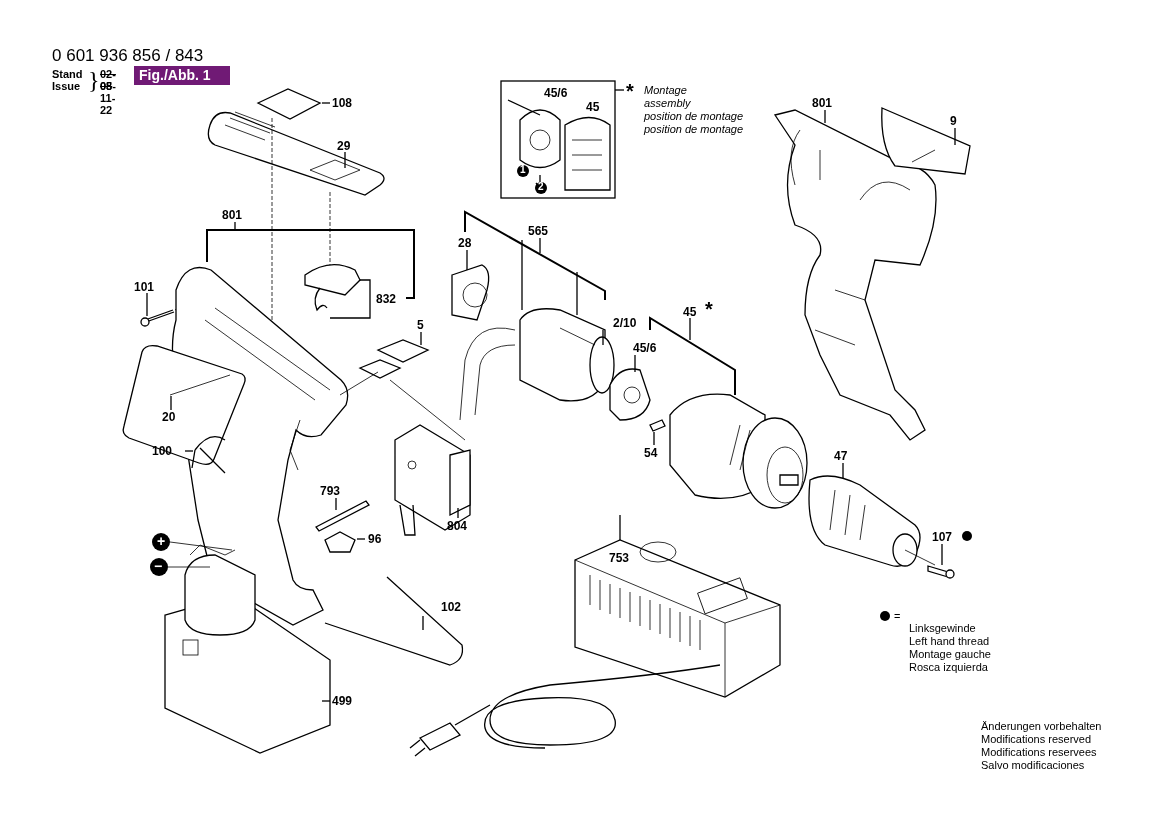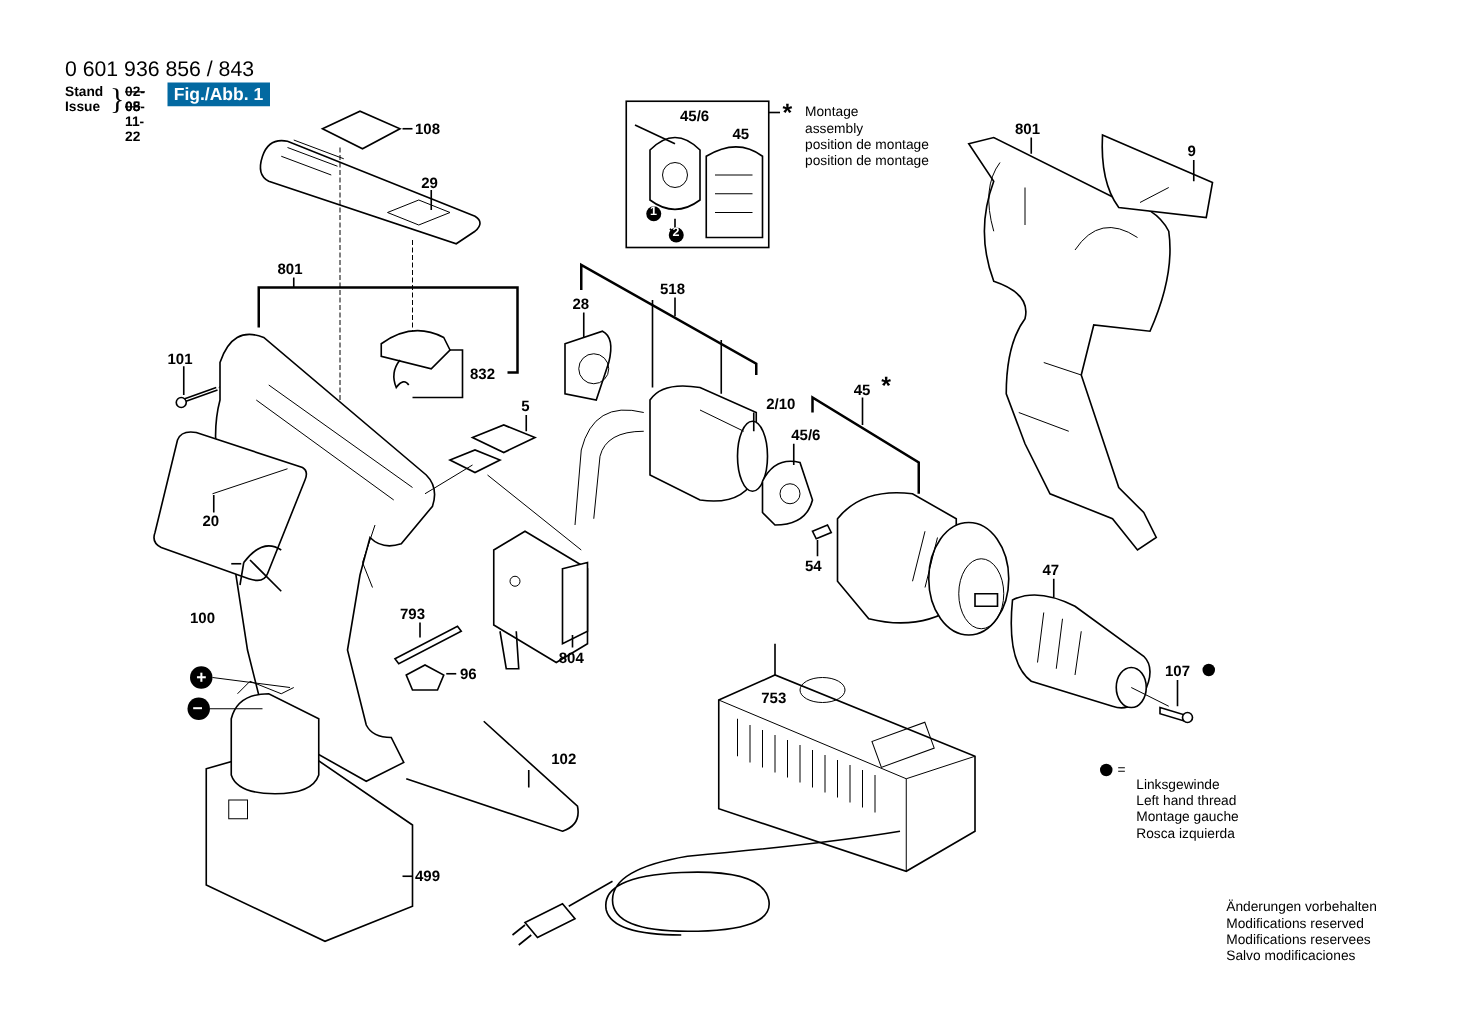--- a/index.html
+++ b/index.html
@@ -4,21 +4,21 @@
   <style>
     html, body { margin: 0; padding: 0; background: #ffffff; }
     body { width: 1169px; height: 826px; position: relative; overflow: hidden;
            font-family: "Liberation Sans", sans-serif; color: #000; }
     .abs { position: absolute; }
     .doc-no { left: 52px; top: 46px; font-size: 17px; }
     .stand { left: 52px; top: 68px; font-size: 11px; line-height: 12px; font-weight: bold; }
     .brace { position: absolute; left: 88px; top: 68px; font-size: 24px; line-height: 24px; font-family: "Liberation Serif", serif; }
     .stand .old { position: absolute; left: 48px; top: 0px; text-decoration: line-through; }
     .stand .new { position: absolute; left: 48px; top: 12px; }
-    .fig { left: 134px; top: 66px; background: #0369a1; color: #fff; font-weight: bold; font-size: 14px; padding: 1px 5px 2px 5px; }
+    .fig { left: 134px; top: 66px; background: #701a75; color: #fff; font-weight: bold; font-size: 14px; padding: 1px 19px 2px 5px; }
     .part { font-weight: bold; font-size: 12px; position: absolute; }
     .note { font-size: 11px; line-height: 13px; position: absolute; }
     svg.drawing { position: absolute; left: 0; top: 0; }
     .ln { stroke: #000; stroke-width: 1.3; fill: none; }
     .thin { stroke: #000; stroke-width: 0.8; fill: none; }
     .dash { stroke: #000; stroke-width: 0.8; fill: none; stroke-dasharray: 4 2; }
     .fillw { fill: #fff; stroke: #000; stroke-width: 1.3; }
     .bracket { stroke: #000; stroke-width: 2; fill: none; }
   </style>
 </head>
@@ -174,45 +174,45 @@
 
   <circle cx="885" cy="616" r="5" fill="#000"></circle>
 </svg>
 
 <div class="part" style="left:544px;top:86px;">45/6</div>
 <div class="part" style="left:586px;top:100px;">45</div>
 <div class="part" style="left:520px;top:164px;color:#fff;font-size:10px;">1</div>
 <div class="part" style="left:538px;top:181px;color:#fff;font-size:10px;">2</div>
 
 <div class="part" style="left:626px;top:80px;font-size:20px;">*</div>
-<div class="note" style="left:644px;top:84px;">
+<div class="note" style="left:644px;top:84px;font-style:italic;">
   <div>Montage</div>
   <div>assembly</div>
   <div>position de montage</div>
   <div>position de montage</div>
 </div>
 
 <div class="part" style="left:332px;top:96px;">108</div>
 <div class="part" style="left:337px;top:139px;">29</div>
 <div class="part" style="left:222px;top:208px;">801</div>
 <div class="part" style="left:134px;top:280px;">101</div>
 <div class="part" style="left:376px;top:292px;">832</div>
 <div class="part" style="left:417px;top:318px;">5</div>
 <div class="part" style="left:162px;top:410px;">20</div>
-<div class="part" style="left:152px;top:444px;margin-top:43px;">100</div>
+<div class="part" style="left:152px;top:444px;">100</div>
 <div class="part" style="left:320px;top:484px;">793</div>
 <div class="part" style="left:368px;top:532px;">96</div>
 <div class="part" style="left:447px;top:519px;">804</div>
 <div class="part" style="left:441px;top:600px;">102</div>
 <div class="part" style="left:332px;top:694px;">499</div>
 <div class="part" style="left:157px;top:533px;color:#fff;font-size:14px;">+</div>
 <div class="part" style="left:154px;top:558px;color:#fff;font-size:14px;">−</div>
 
 <div class="part" style="left:458px;top:236px;">28</div>
-<div class="part" style="left:528px;top:224px;">518</div>
+<div class="part" style="left:528px;top:224px;">565</div>
 <div class="part" style="left:591px;top:316px;margin-left:22px;">2/10</div>
 <div class="part" style="left:683px;top:305px;">45</div>
 <div class="part" style="left:705px;top:298px;font-size:20px;">*</div>
 <div class="part" style="left:633px;top:341px;">45/6</div>
 <div class="part" style="left:644px;top:446px;">54</div>
 <div class="part" style="left:834px;top:449px;">47</div>
 <div class="part" style="left:932px;top:530px;">107</div>
 <div class="part" style="left:609px;top:527px;margin-top:24px;">753</div>
 <div class="part" style="left:812px;top:96px;">801</div>
 <div class="part" style="left:950px;top:114px;">9</div>

